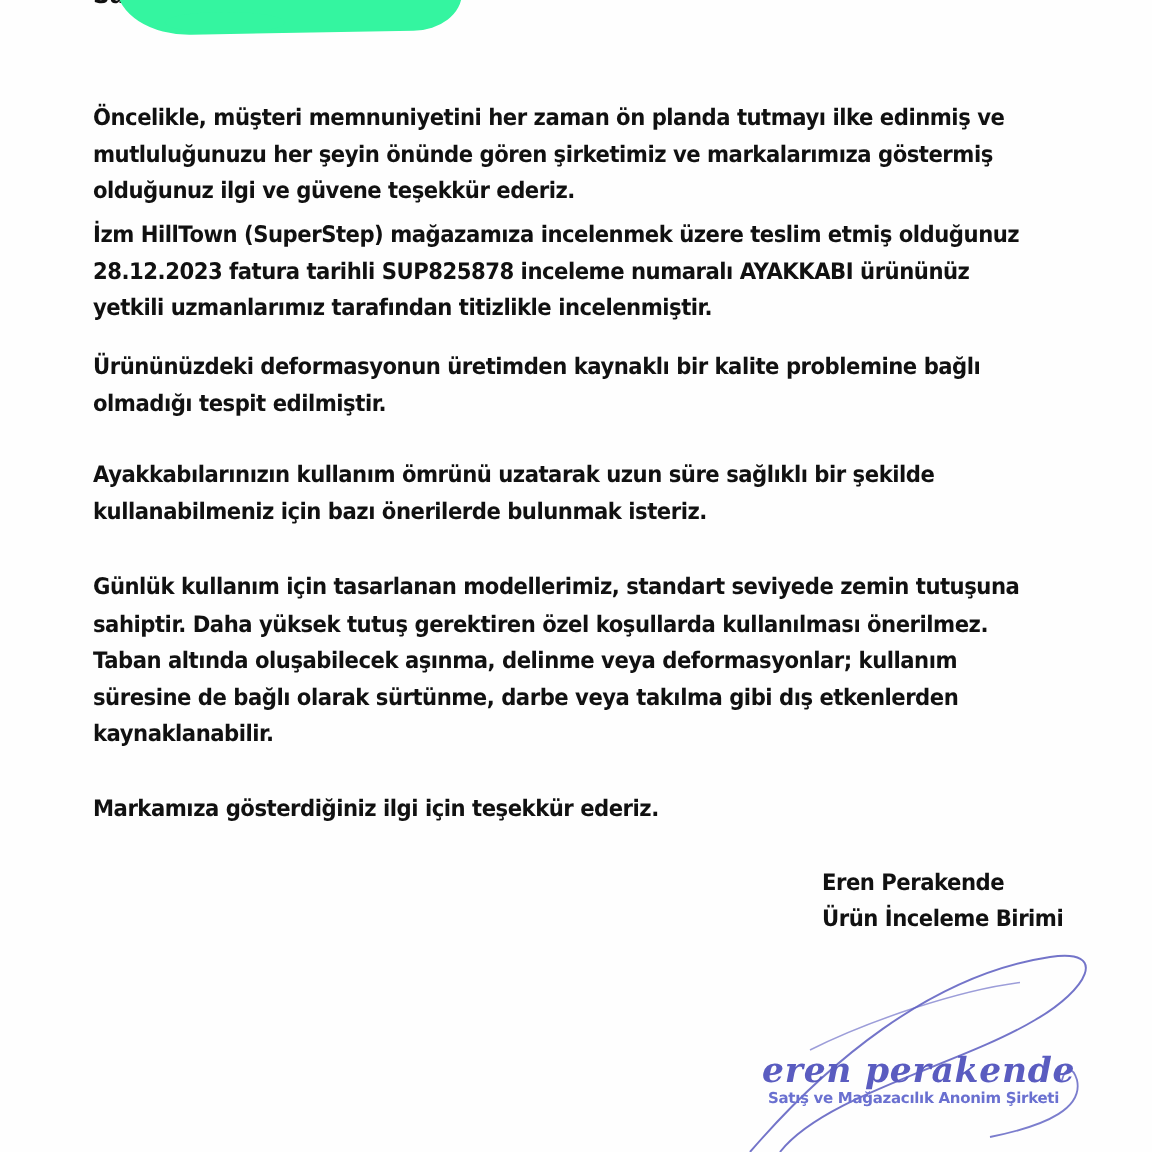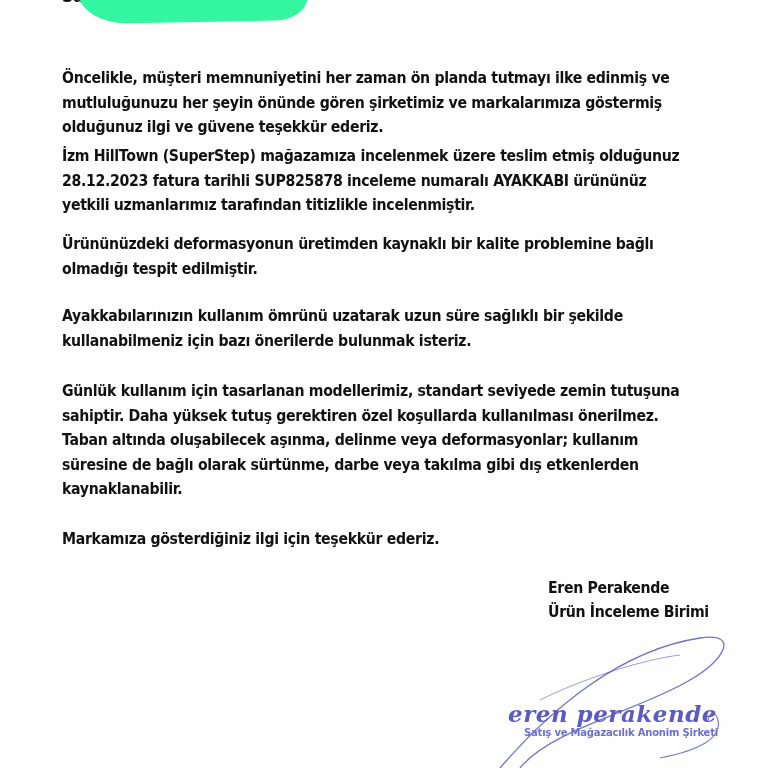--- a/index.html
+++ b/index.html
@@ -35,21 +35,21 @@
     line-height:24.5px; letter-spacing:-0.35px;
     transform: scaleX(0.93); transform-origin:left top; white-space:nowrap;
   }
   .stamp { position:absolute; left:460px; top:620px; width:308px; height:148px; }
   .stamp-brand {
     position:absolute; left:508px; top:700px;
     font-family:"DejaVu Serif", serif; font-style:italic; font-weight:bold;
     font-size:23px; color:#5a5cc0; letter-spacing:0.5px;
   }
   .stamp-sub {
-    position:absolute; left:524px; top:727px;
+    position:absolute; left:512px; top:727px;
     font-family:"DejaVu Sans", sans-serif; font-size:10px; color:#6a70d0;
     font-weight:bold; letter-spacing:-0.2px;
   }
 </style>
 </head>
 <body>
 
 <div>
 
   <div class="salute">Sayın</div>

